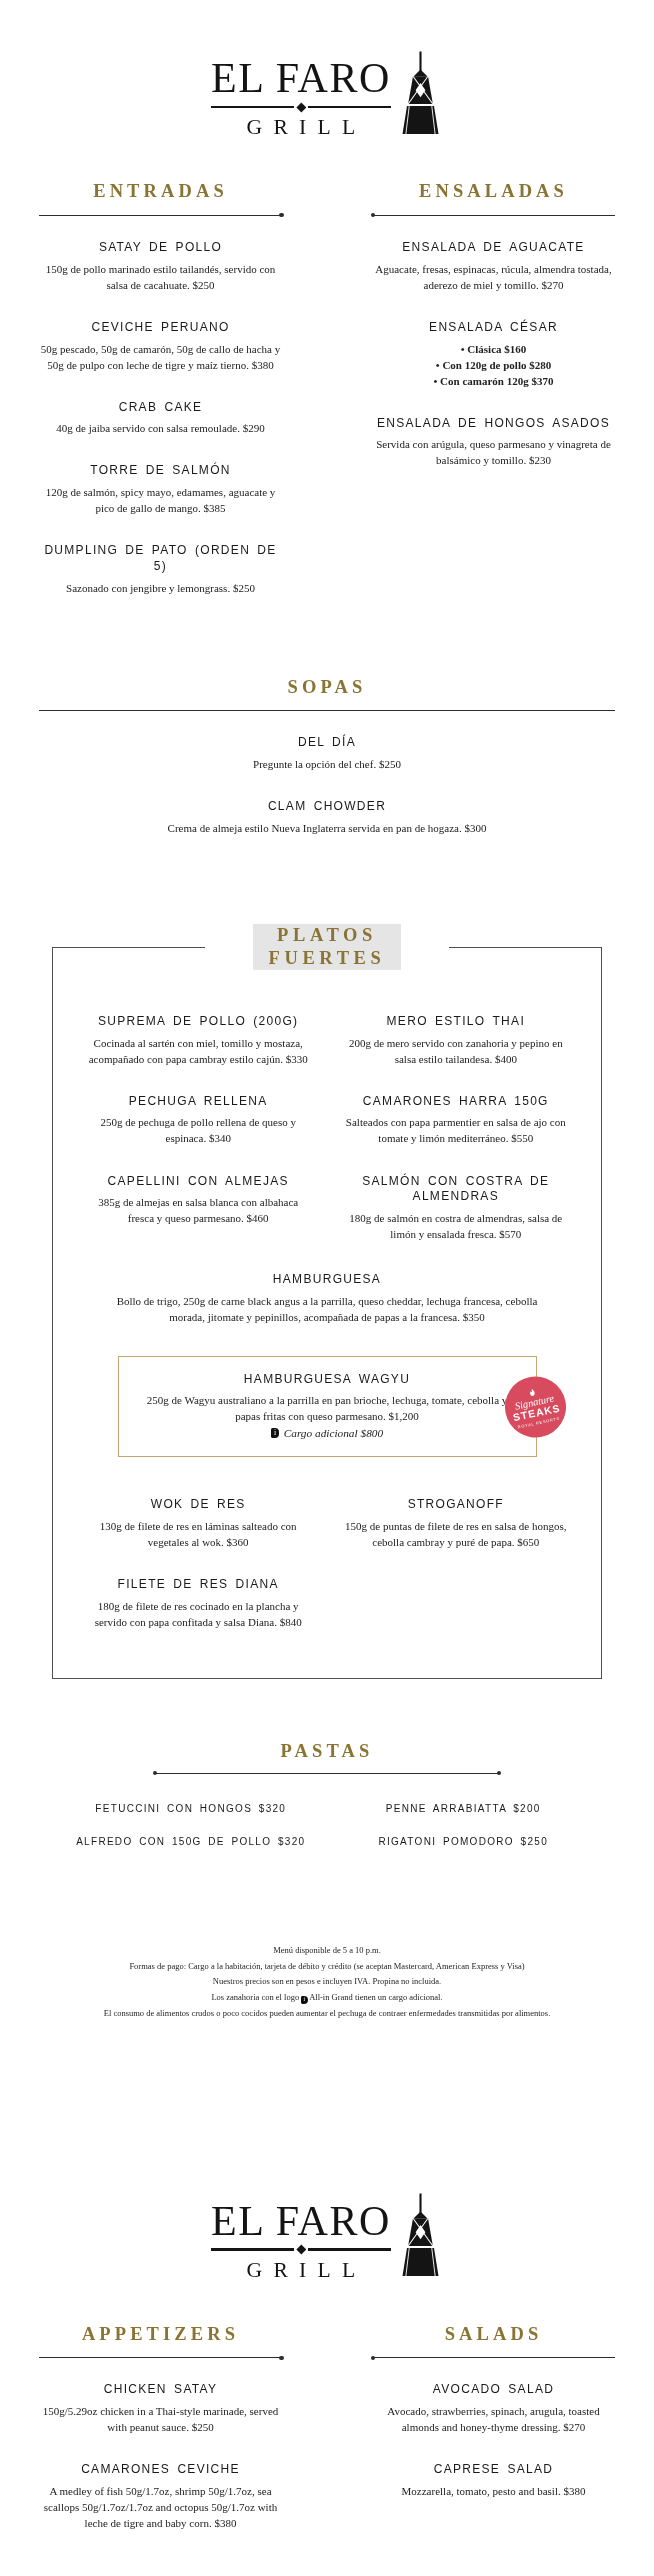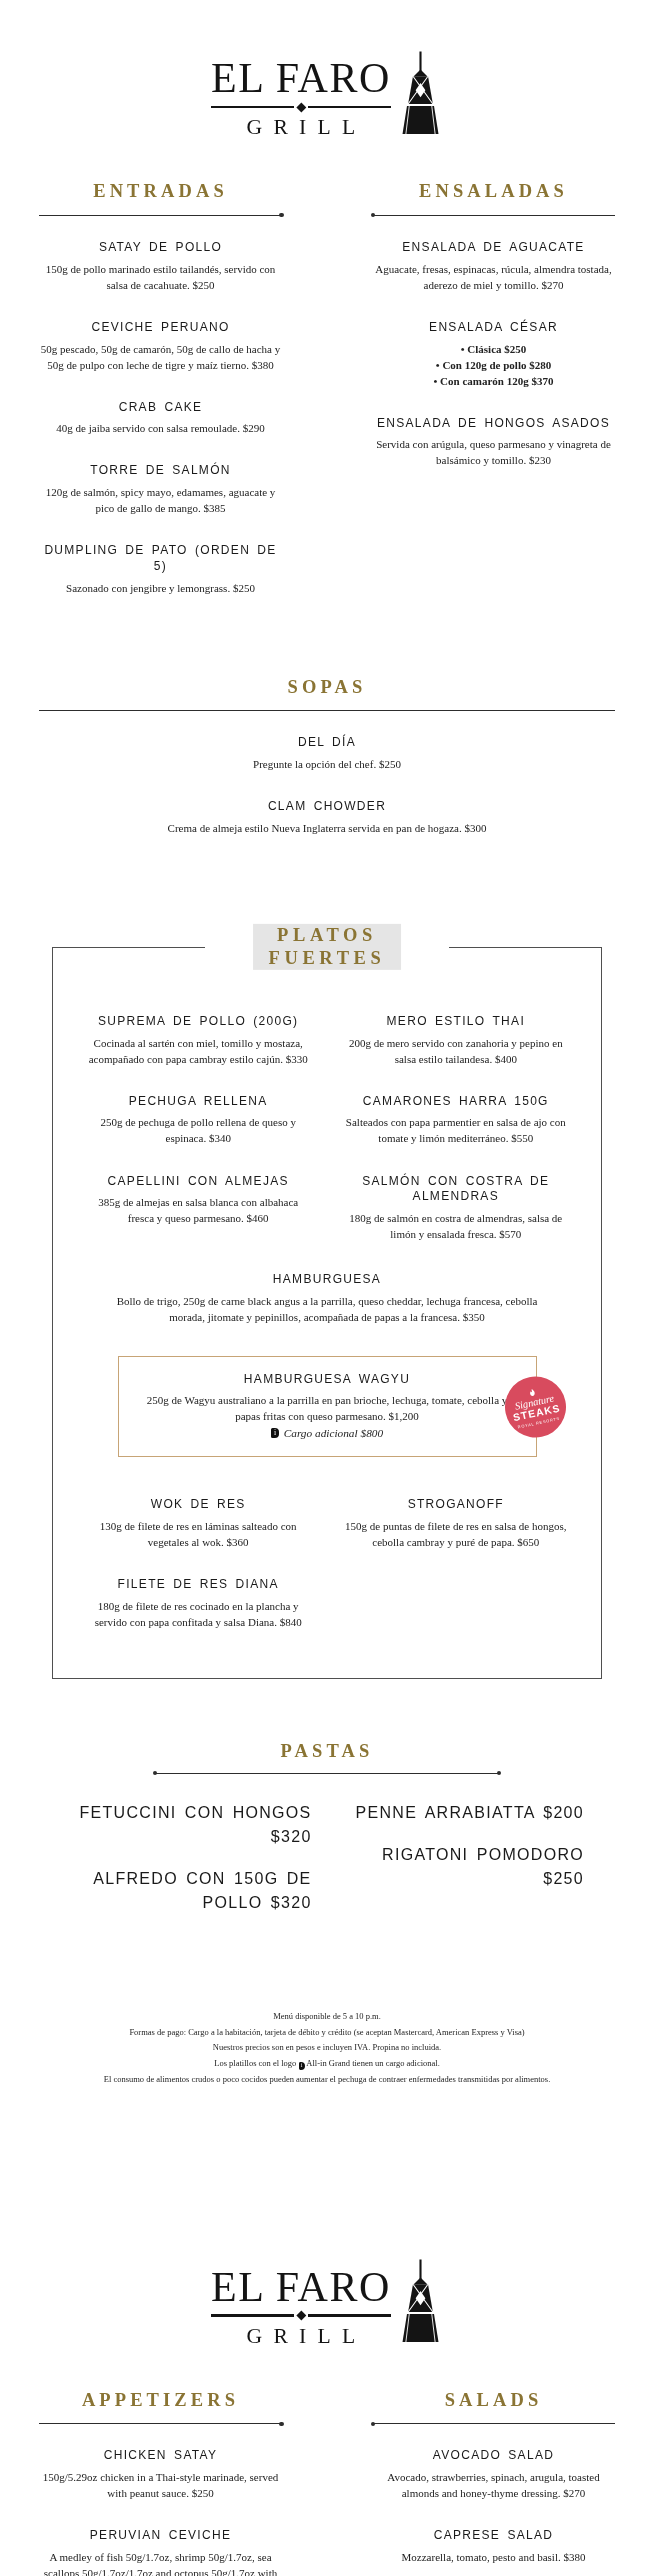--- a/index.html
+++ b/index.html
@@ -56,21 +56,21 @@
   .badge{position:absolute;right:-30px;top:50%;transform:translateY(-50%) rotate(-12deg);width:61px;height:61px;border-radius:50%;background:#D84B5E;color:#fff;display:flex;flex-direction:column;align-items:center;justify-content:center;}
   .badge .b-script{font-family:"Liberation Serif",serif;font-style:italic;font-size:10.3px;line-height:1;margin-top:1px;}
   .badge .b-main{font-family:"Liberation Sans",sans-serif;font-weight:bold;font-size:10.3px;letter-spacing:1px;line-height:1.1;}
   .badge .b-sub{font-family:"Liberation Sans",sans-serif;font-size:3.9px;letter-spacing:0.8px;text-transform:uppercase;margin-top:2.1px;opacity:.95;}
 
   
   .pastas{margin-top:62px;}
   .pastas .rule{width:345px;margin:0 auto 27px;}
   .pastas .sec-title{margin-bottom:11.3px;}
   .pasta-cols{padding:0 31px;}
-  .pline{font-family:"Liberation Sans",sans-serif;font-size:16px;letter-spacing:1.3px;word-spacing:2.6px;text-align:right;color:#1a1a1a;margin:0 0 18.5px;line-height:1.5;}
+  .pline{font-family:"Liberation Sans",sans-serif;font-size:10px;letter-spacing:1.3px;word-spacing:2.6px;text-align:center;color:#1a1a1a;margin:0 0 18.5px;line-height:1.5;}
 
   
   .fineprint{margin-top:75px;text-align:center;font-size:8.5px;line-height:1.85;color:#1d1d1d;}
   .fineprint p{margin:0;}
   .fineprint .aig{width:6.2px;height:7.7px;font-size:5.7px;line-height:7.7px;vertical-align:-1px;}
 </style>
 </head>
 <body>
 
 <div class="page">
@@ -124,21 +124,21 @@
 
     <section class="col">
       <h2 class="sec-title">ENSALADAS</h2>
       <div class="rule dot-l"></div>
       <div class="item">
         <h3>ENSALADA DE AGUACATE</h3>
         <p>Aguacate, fresas, espinacas, rúcula, almendra tostada, aderezo de miel y tomillo. $270</p>
       </div>
       <div class="item">
         <h3>ENSALADA CÉSAR</h3>
-        <p class="bold">• Clásica $250</p>
+        <p class="bold">• Clásica $160</p>
         <p class="bold">• Con 120g de pollo $280</p>
         <p class="bold">• Con camarón 120g $370</p>
       </div>
       <div class="item">
         <h3>ENSALADA DE HONGOS ASADOS</h3>
         <p>Servida con arúgula, queso parmesano y vinagreta de balsámico y tomillo. $230</p>
       </div>
     </section>
   </div>
 
@@ -248,21 +248,21 @@
         <p class="pline">RIGATONI POMODORO $250</p>
       </div>
     </div>
   </section>
 
   <footer class="fineprint">
     <p>Menú disponible de 5 a 10 p.m.</p>
     <p>Formas de pago: Cargo a la habitación, tarjeta de débito y crédito (se aceptan Mastercard, American Express y Visa)</p>
     <p>Nuestros precios son en pesos e incluyen IVA. Propina no incluida.</p>
     <p>
-      <span>Los platillos con el logo</span>
+      <span>Los zanahoria con el logo</span>
       <span class="aig">i</span>
       <span>All-in Grand tienen un cargo adicional.</span>
     </p>
     <p>El consumo de alimentos crudos o poco cocidos pueden aumentar el pechuga de contraer enfermedades transmitidas por alimentos.</p>
   </footer>
 </div>
 
 <div class="page page--en">
 
   <div class="logo">
@@ -288,21 +288,21 @@
 
   <div class="two-col">
     <section class="col">
       <h2 class="sec-title">APPETIZERS</h2>
       <div class="rule dot-r"></div>
       <div class="item">
         <h3>CHICKEN SATAY</h3>
         <p>150g/5.29oz chicken in a Thai-style marinade, served with peanut sauce. $250</p>
       </div>
       <div class="item">
-        <h3>PERUVIAN CEVICHE</h3>
+        <h3>CAMARONES CEVICHE</h3>
         <p>A medley of fish 50g/1.7oz, shrimp 50g/1.7oz, sea scallops 50g/1.7oz/1.7oz and octopus 50g/1.7oz with leche de tigre and baby corn. $380</p>
       </div>
 
     </section>
 
     <section class="col">
       <h2 class="sec-title">SALADS</h2>
       <div class="rule dot-l"></div>
       <div class="item">
         <h3>AVOCADO SALAD</h3>

